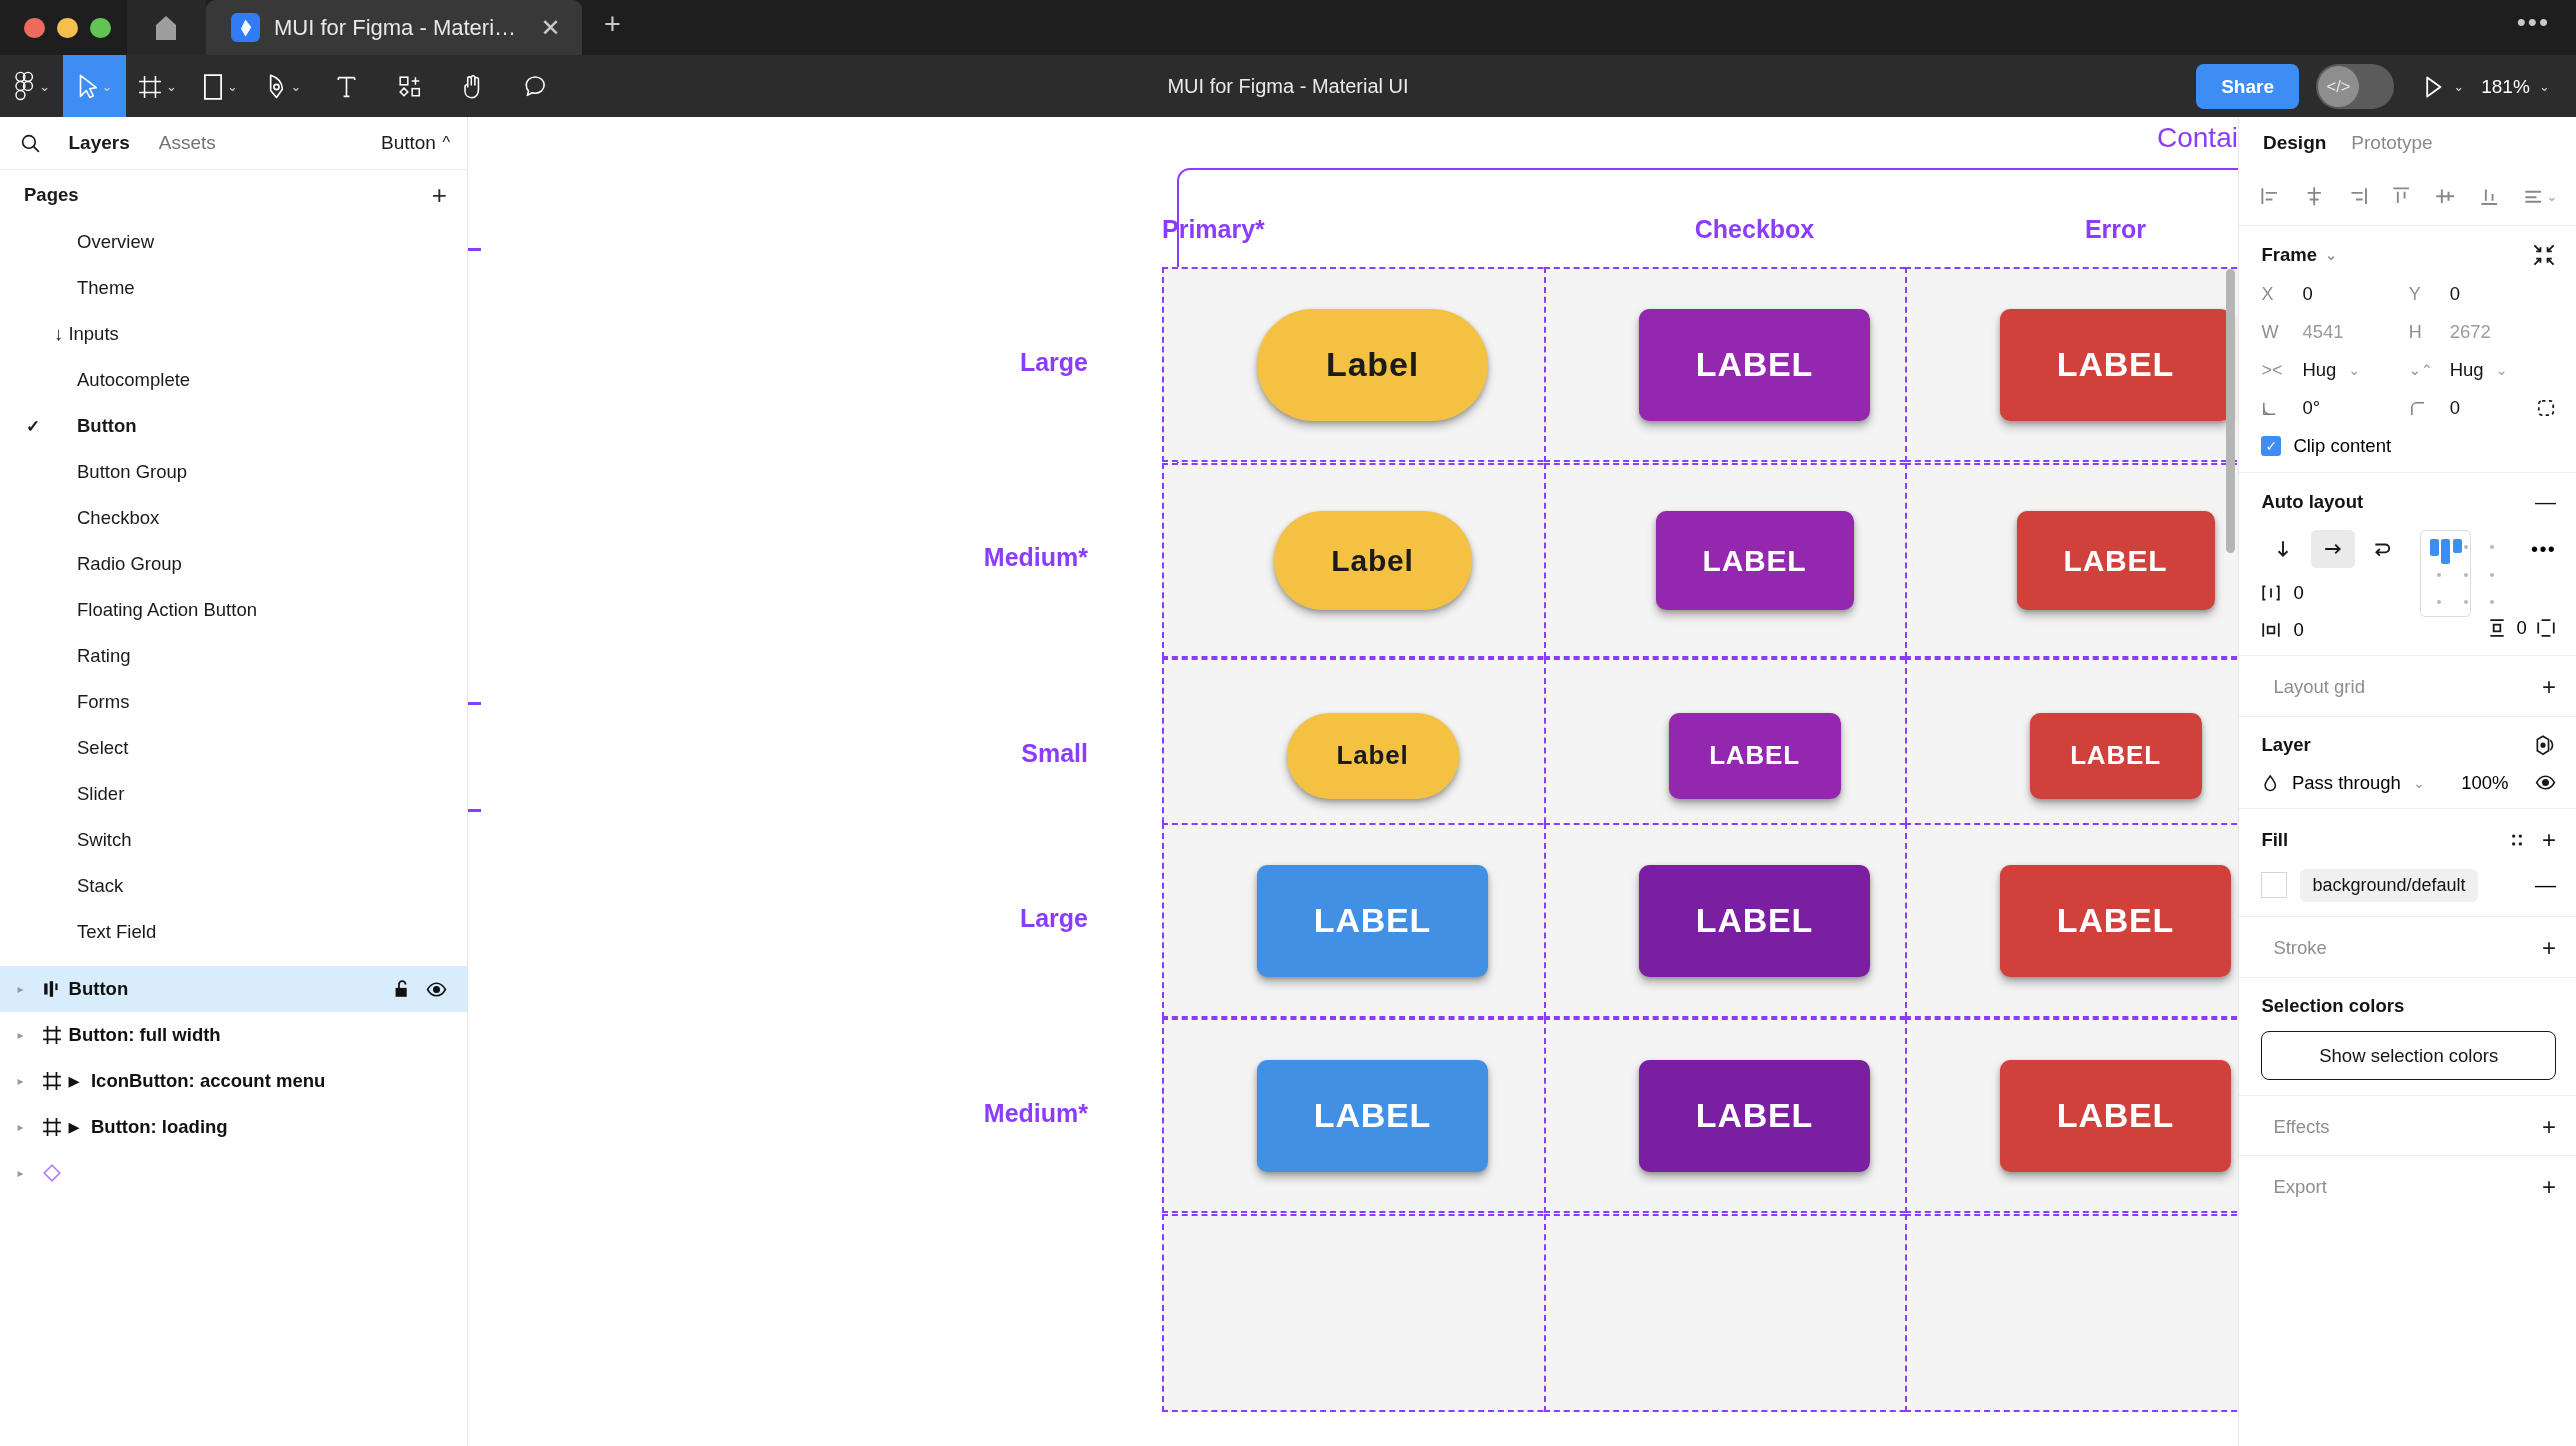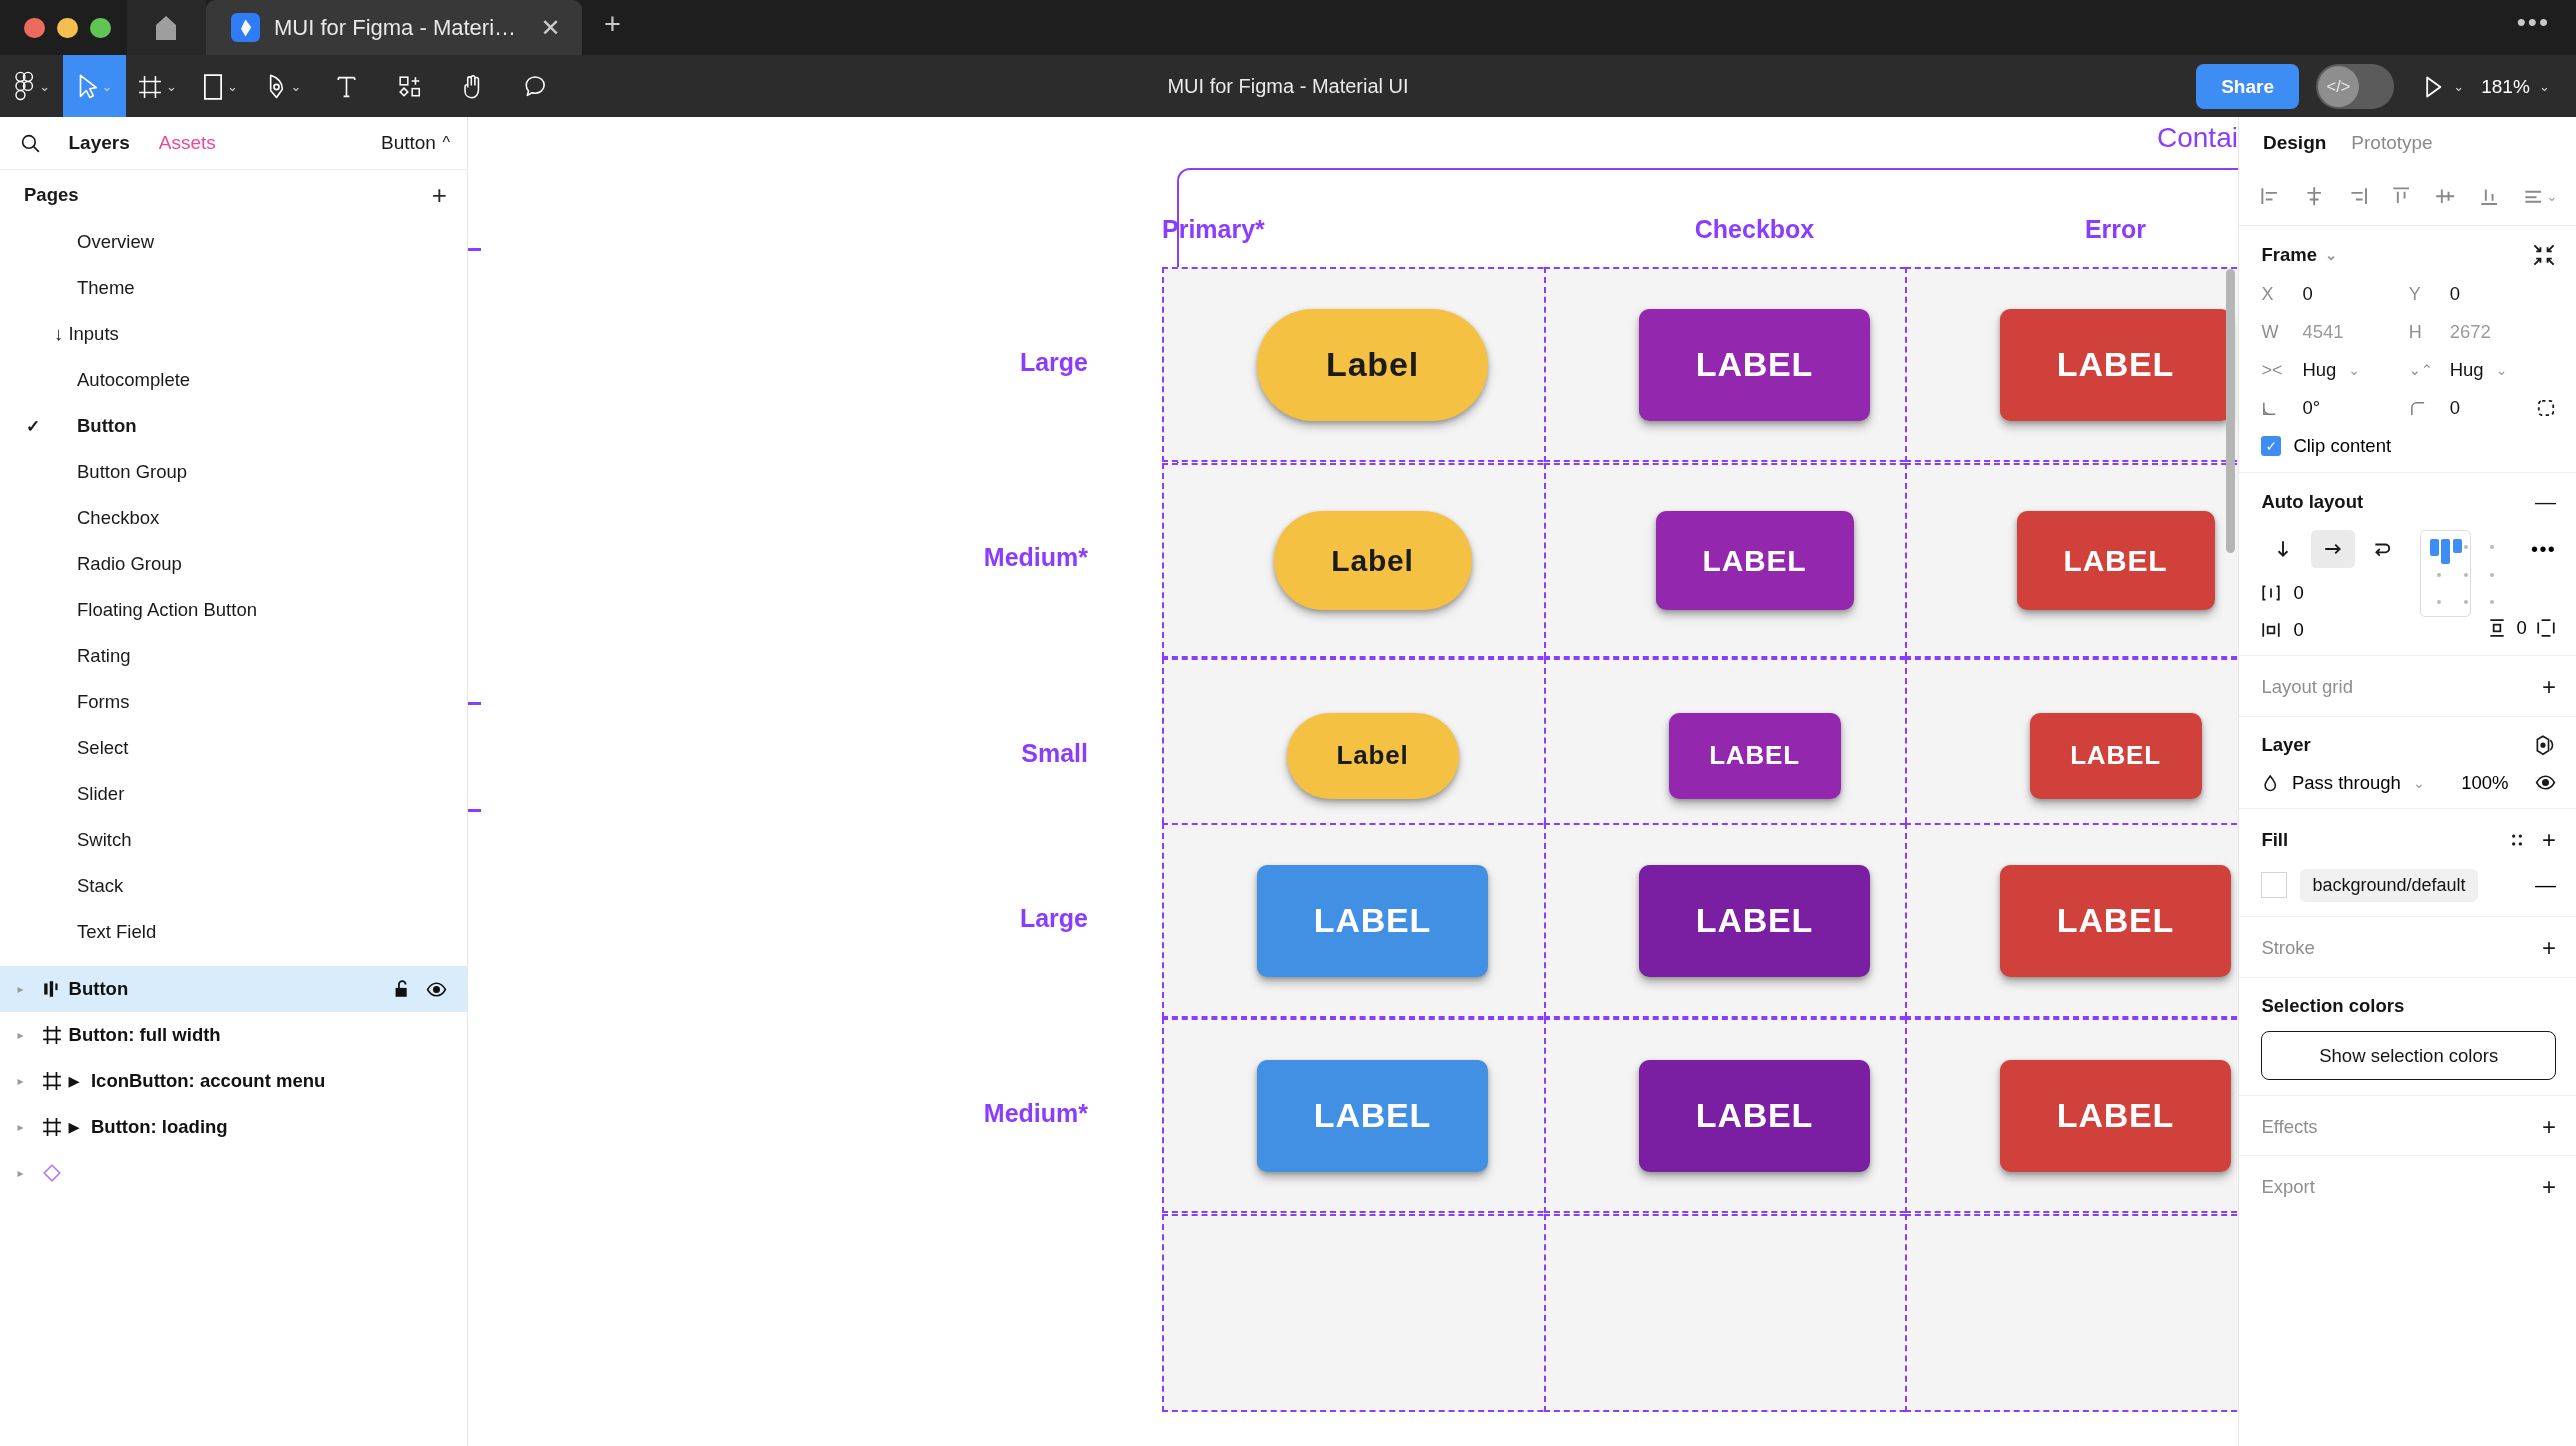--- a/index.html
+++ b/index.html
@@ -75,21 +75,21 @@
   
   .leftpanel {
     position:absolute; left:0; top:117px; width:468px; height:1373px;
     background:#fff; border-right:0.7px solid #e6e6e6;
   }
   .lp-head {
     height:53px; display:flex; align-items:center; gap:0;
     padding:0 17px 0 20px; border-bottom:0.7px solid #ececec;
   }
   .lp-search { width:34px; display:flex; align-items:center; }
-  .lp-tab { font-size:19px; color:#ec4899; padding:0 14.5px; }
+  .lp-tab { font-size:19px; color:#737373; padding:0 14.5px; }
   .lp-tab.on { color:#1a1a1a; font-weight:700; }
   .lp-page-sel { margin-left:auto; display:flex; align-items:center; gap:6.6px; font-size:19px; color:#1a1a1a; }
 
   .pages-hd {
     height:49px; display:flex; align-items:center; padding:0 20px 0 24px;
     font-size:18.5px; font-weight:700; color:#1a1a1a;
   }
   .pages-hd .plus { margin-left:auto; font-size:26px; font-weight:400; color:#2b2b2b; line-height:1; }
   .page-row {
     height:46px; display:flex; align-items:center; font-size:18.5px; color:#1a1a1a;
@@ -147,21 +147,21 @@
   }
   .rp-tabs { height:51px; display:flex; align-items:center; padding-left:24px; gap:25px; }
   .rp-tab { font-size:19px; color:#8a8a8a; }
   .rp-tab.on { color:#141414; font-weight:700; }
   .align-row {
     height:58px; display:flex; align-items:center; justify-content:space-between;
     padding:0 18.5px 0 20px; border-bottom:0.7px solid #eaeaea;
   }
   .sec { padding:17px 20px 14.5px 22.4px; border-bottom:0.7px solid #eeeeee; }
   .sec-hd { display:flex; align-items:center; font-size:18.5px; font-weight:700; color:#141414; }
-  .sec-hd.dim { color:#8e8e8e; font-weight:400; }
+  .sec-hd.dim { color:#8e8e8e; font-weight:400;margin-left:12px; }
   .sec-hd .r { margin-left:auto; display:flex; align-items:center; gap:14.5px; font-weight:400; }
   .prop-row { display:flex; align-items:center; margin-top:16px; }
   .prop { width:50%; display:flex; align-items:center; gap:12px; font-size:18.5px; color:#141414; }
   .prop .k { color:#8e8e8e; font-size:18px; width:29px; }
   .prop .v.dim { color:#9b9b9b; }
   .chk { width:20px;height:20px;border-radius:3.3px;background:#3d8df5;display:flex;align-items:center;justify-content:center;color:#fff;font-size:14px;}
   .al-grid {
     width:87px;height:87px;border:1.3px solid #dcdcdc;border-radius:5.3px;position:relative;background:#fff;
   }
   .al-dot{position:absolute;width:4px;height:4px;border-radius:50%;background:#b9b9b9;}

